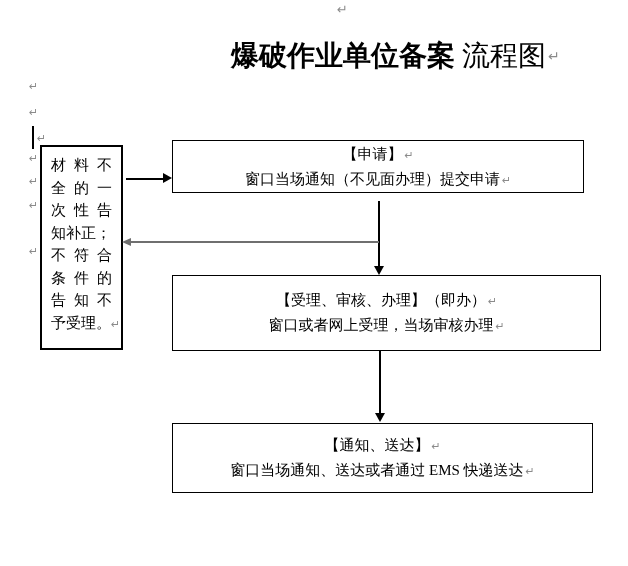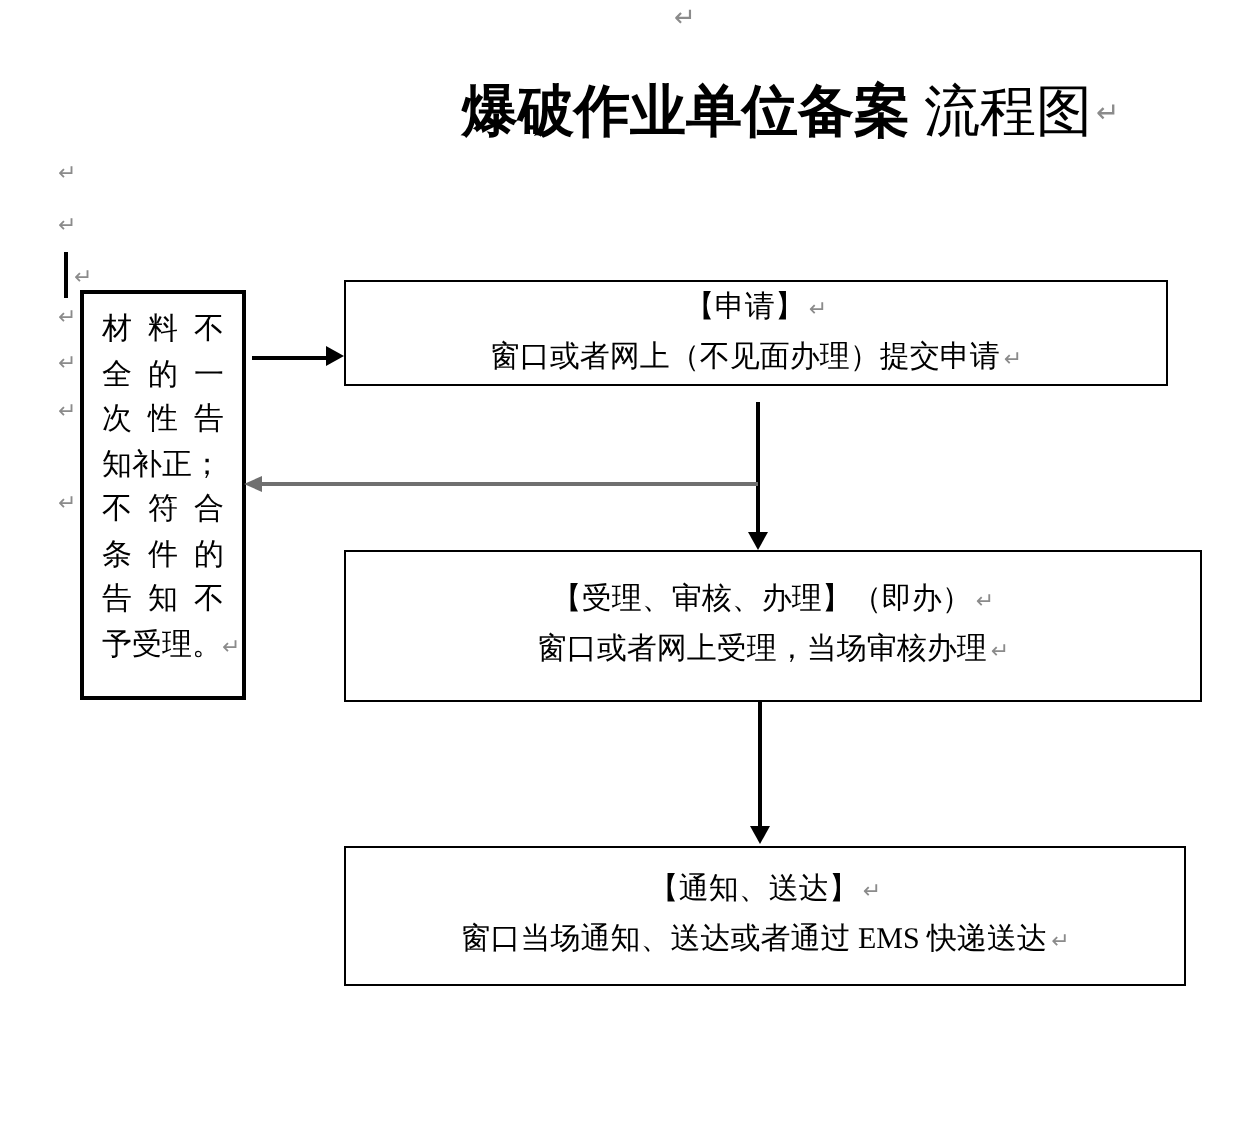--- a/index.html
+++ b/index.html
@@ -107,21 +107,21 @@
     <div class="note-line spread">
         <span>告</span>
         <span>知</span>
         <span>不</span>
       </div>
     <div class="note-line"><span>予受理。</span><span class="pmark">↵</span></div>
   </div>
 
   <div class="box step" id="box-apply">
     <div><span>【申请】</span><span class="pmark">↵</span></div>
-    <div><span>窗口或者网上（不见面办理）提交申请</span><span class="pmark">↵</span></div>
+    <div><span>窗口当场通知（不见面办理）提交申请</span><span class="pmark">↵</span></div>
   </div>
 
   <div class="box step" id="box-review">
     <div><span>【受理、审核、办理】（即办）</span><span class="pmark">↵</span></div>
     <div><span>窗口或者网上受理，当场审核办理</span><span class="pmark">↵</span></div>
   </div>
 
   <div class="box step" id="box-notify">
     <div><span>【通知、送达】</span><span class="pmark">↵</span></div>
     <div><span>窗口当场通知、送达或者通过 EMS 快递送达</span><span class="pmark">↵</span></div>

